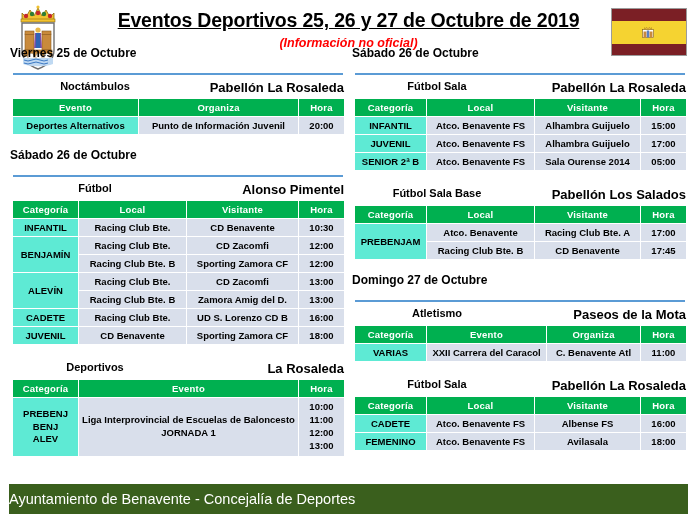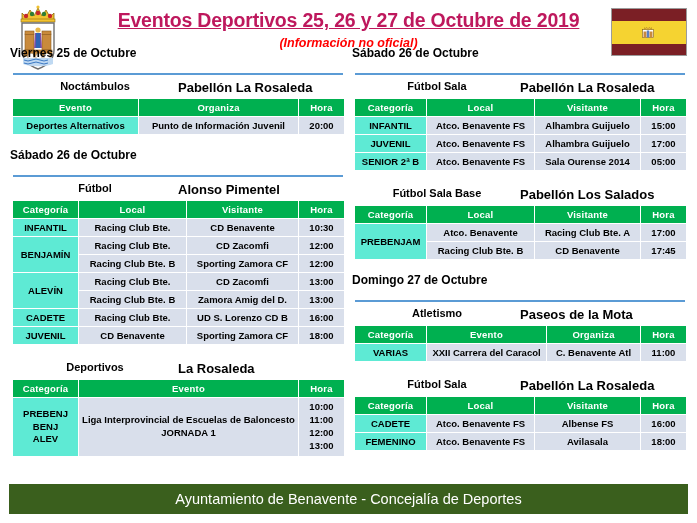--- a/index.html
+++ b/index.html
@@ -26,21 +26,21 @@
   .flag .band-top{position:absolute;left:0;top:0;right:0;height:25%;background:#7b1f25;}
   .flag .band-mid{position:absolute;left:0;top:25%;right:0;height:50%;background:#f5d331;}
   .flag .band-bot{position:absolute;left:0;bottom:0;right:0;height:25%;background:#7b1f25;}
   .flag .emblem{
     position:absolute;left:48%;top:50%;transform:translate(-50%,-50%);
     width:13px;height:15px;
   }
 
   .title{
     position:absolute;left:0;right:0;top:9px;text-align:center;
-    color:#be185d;font-size:19.5px;font-weight:bold;
+    color:#000000;font-size:19.5px;font-weight:bold;
     text-decoration:underline;
     letter-spacing:-0.2px;
   }
   .subtitle{
     position:absolute;left:0;right:0;top:36px;text-align:center;
     color:#ff0000;font-size:12.5px;font-weight:bold;font-style:italic;
   }
 
   
   .dayhead{
@@ -58,21 +58,21 @@
   .col-right{left:352px;width:336px;}
 
   
   .secthead{
     display:flex;margin:0 2px 3px 2px;
   }
   .secthead .sport{
     flex:0 0 50%;text-align:center;font-size:11px;font-weight:bold;color:#000;
   }
   .secthead .venue{
-    flex:0 0 50%;text-align:left;font-size:13px;font-weight:bold;color:#000;
+    flex:0 0 50%;text-align:right;font-size:13px;font-weight:bold;color:#000;
   }
 
   
   table.sched{
     border-collapse:collapse;width:332px;margin:0 2px 0 2px;
     table-layout:fixed;
   }
   table.sched th{
     background:#00b050;color:#ffffff;font-size:9.5px;font-weight:bold;
     text-align:center;padding:3px 1px;border:1px solid #ffffff;
@@ -87,21 +87,21 @@
     background:#5eead4;color:#000000;font-size:9.5px;font-weight:bold;
   }
   table.sched td.multi{white-space:normal;line-height:1.35;}
   .gap-m{height:13px;}
   .gap-l{height:16px;}
 
   
   .footer{
     position:absolute;left:9px;right:9px;bottom:9px;height:30px;
     background:#3a5f1d;color:#ffffff;
-    display:flex;align-items:center;justify-content:center;
+    display:flex;align-items:center;justify-content:flex-start;
     font-size:14.5px;
   }
 </style>
 </head>
 <body>
 
 <div class="page">
 
   <div class="header">
 

